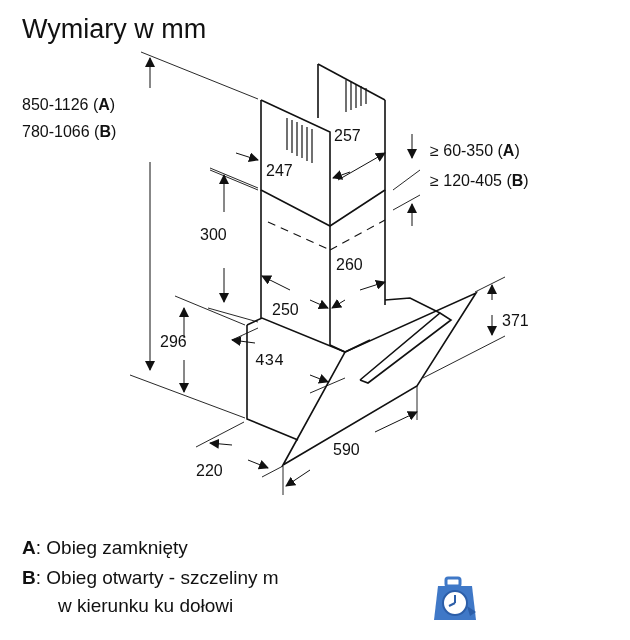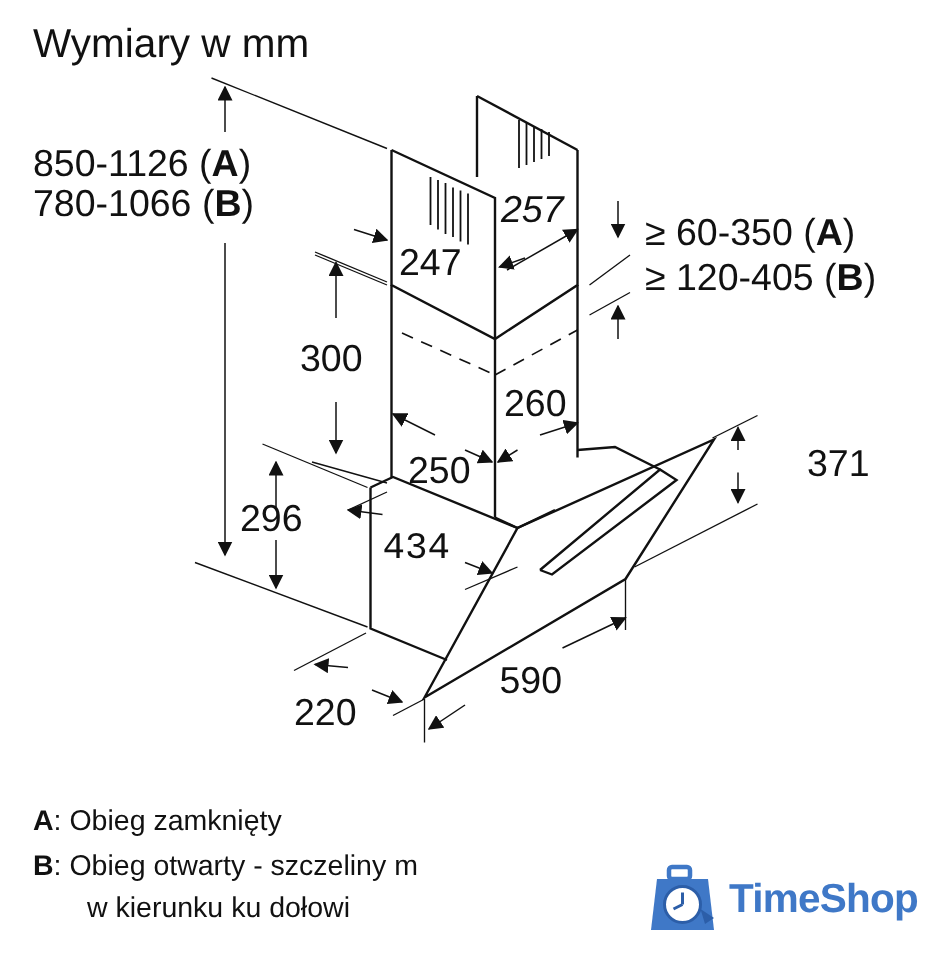--- a/index.html
+++ b/index.html
@@ -1,20 +1,20 @@
 <!DOCTYPE html>
 <html><head>
   <meta charset="utf-8">
   <style>
     html, body { margin: 0; padding: 0; background: #ffffff; }
     body { width: 630px; height: 640px; position: relative; overflow: hidden;
            font-family: "Liberation Sans", sans-serif; color: #111; }
     .abs { position: absolute; white-space: nowrap; }
     .title { left: 22px; top: 14px; font-size: 27px; }
-    .dim { font-size: 25px; line-height: 1; }
+    .dim { font-size: 16px; line-height: 1; }
     .dim b { font-weight: bold; }
     svg { position: absolute; left: 0; top: 0; }
     .legend { left: 22px; font-size: 19px; line-height: 1; }
     .legend b { font-weight: bold; }
     .logo { left: 432px; top: 574px; width: 190px; height: 50px; display: flex; align-items: center; }
     .logo-text { font-size: 27px; font-weight: bold; color: #3f78c7; margin-left: 6px; letter-spacing: -0.5px; }
   </style>
 </head>
 <body>
 
@@ -105,42 +105,41 @@
     <line x1="375" y1="432" x2="417" y2="412" marker-end="url(#arr)"></line>
   </g>
 </svg>
 
 <div class="abs title">Wymiary w mm</div>
 
 <div class="abs dim" style="left:22px;top:97px;"><span>850-1126</span> (<b>A</b>)</div>
 <div class="abs dim" style="left:22px;top:124px;"><span>780-1066</span> (<b>B</b>)</div>
 
 <div class="abs dim" style="left:266px;top:163px;">247</div>
-<div class="abs dim" style="left:334px;top:128px;font-style:italic;">257</div>
+<div class="abs dim" style="left:334px;top:128px;">257</div>
 
 <div class="abs dim" style="left:430px;top:143px;"><span>≥ 60-350</span> (<b>A</b>)</div>
 <div class="abs dim" style="left:430px;top:173px;"><span>≥ 120-405</span> (<b>B</b>)</div>
 
 <div class="abs dim" style="left:200px;top:227px;">300</div>
 <div class="abs dim" style="left:272px;top:260px;margin-top:42px;">250</div>
 <div class="abs dim" style="left:336px;top:257px;">260</div>
 
 <div class="abs dim" style="left:160px;top:334px;">296</div>
 <div class="abs dim" style="left:255px;top:353px;font-family:Liberation Mono, monospace;">434</div>
-<div class="abs dim" style="left:502px;top:297px;margin-left:36px;">371</div>
+<div class="abs dim" style="left:502px;top:313px;">371</div>
 <div class="abs dim" style="left:196px;top:463px;">220</div>
 <div class="abs dim" style="left:333px;top:442px;">590</div>
 
 <div class="abs legend" style="top:538px;"><b>A</b><span>: Obieg zamknięty</span></div>
 <div class="abs legend" style="top:568px;"><b>B</b><span>: Obieg otwarty - szczeliny m</span></div>
 <div class="abs legend" style="top:596px;left:58px;">w kierunku ku dołowi</div>
 
 <div class="abs logo">
   <svg width="48" height="46" viewBox="0 0 48 46" style="position:static">
     <rect x="14" y="2" width="14" height="8" rx="2" fill="none" stroke="#3f78c7" stroke-width="3"></rect>
     <path d="M6,10 L40,10 L44,44 L2,44 Z" fill="#3f78c7"></path>
     <circle cx="23" cy="27" r="12" fill="#fff" stroke="#2c5ea8" stroke-width="2"></circle>
     <line x1="23" y1="27" x2="23" y2="19" stroke="#2c5ea8" stroke-width="2"></line>
     <line x1="23" y1="27" x2="17" y2="30" stroke="#2c5ea8" stroke-width="2"></line>
     <path d="M35,30 L44,36 L38,40 Z" fill="#2c5ea8"></path>
   </svg>
-  <span class="logo-text">TimeShop</span>
 </div>
 
 </body></html>

